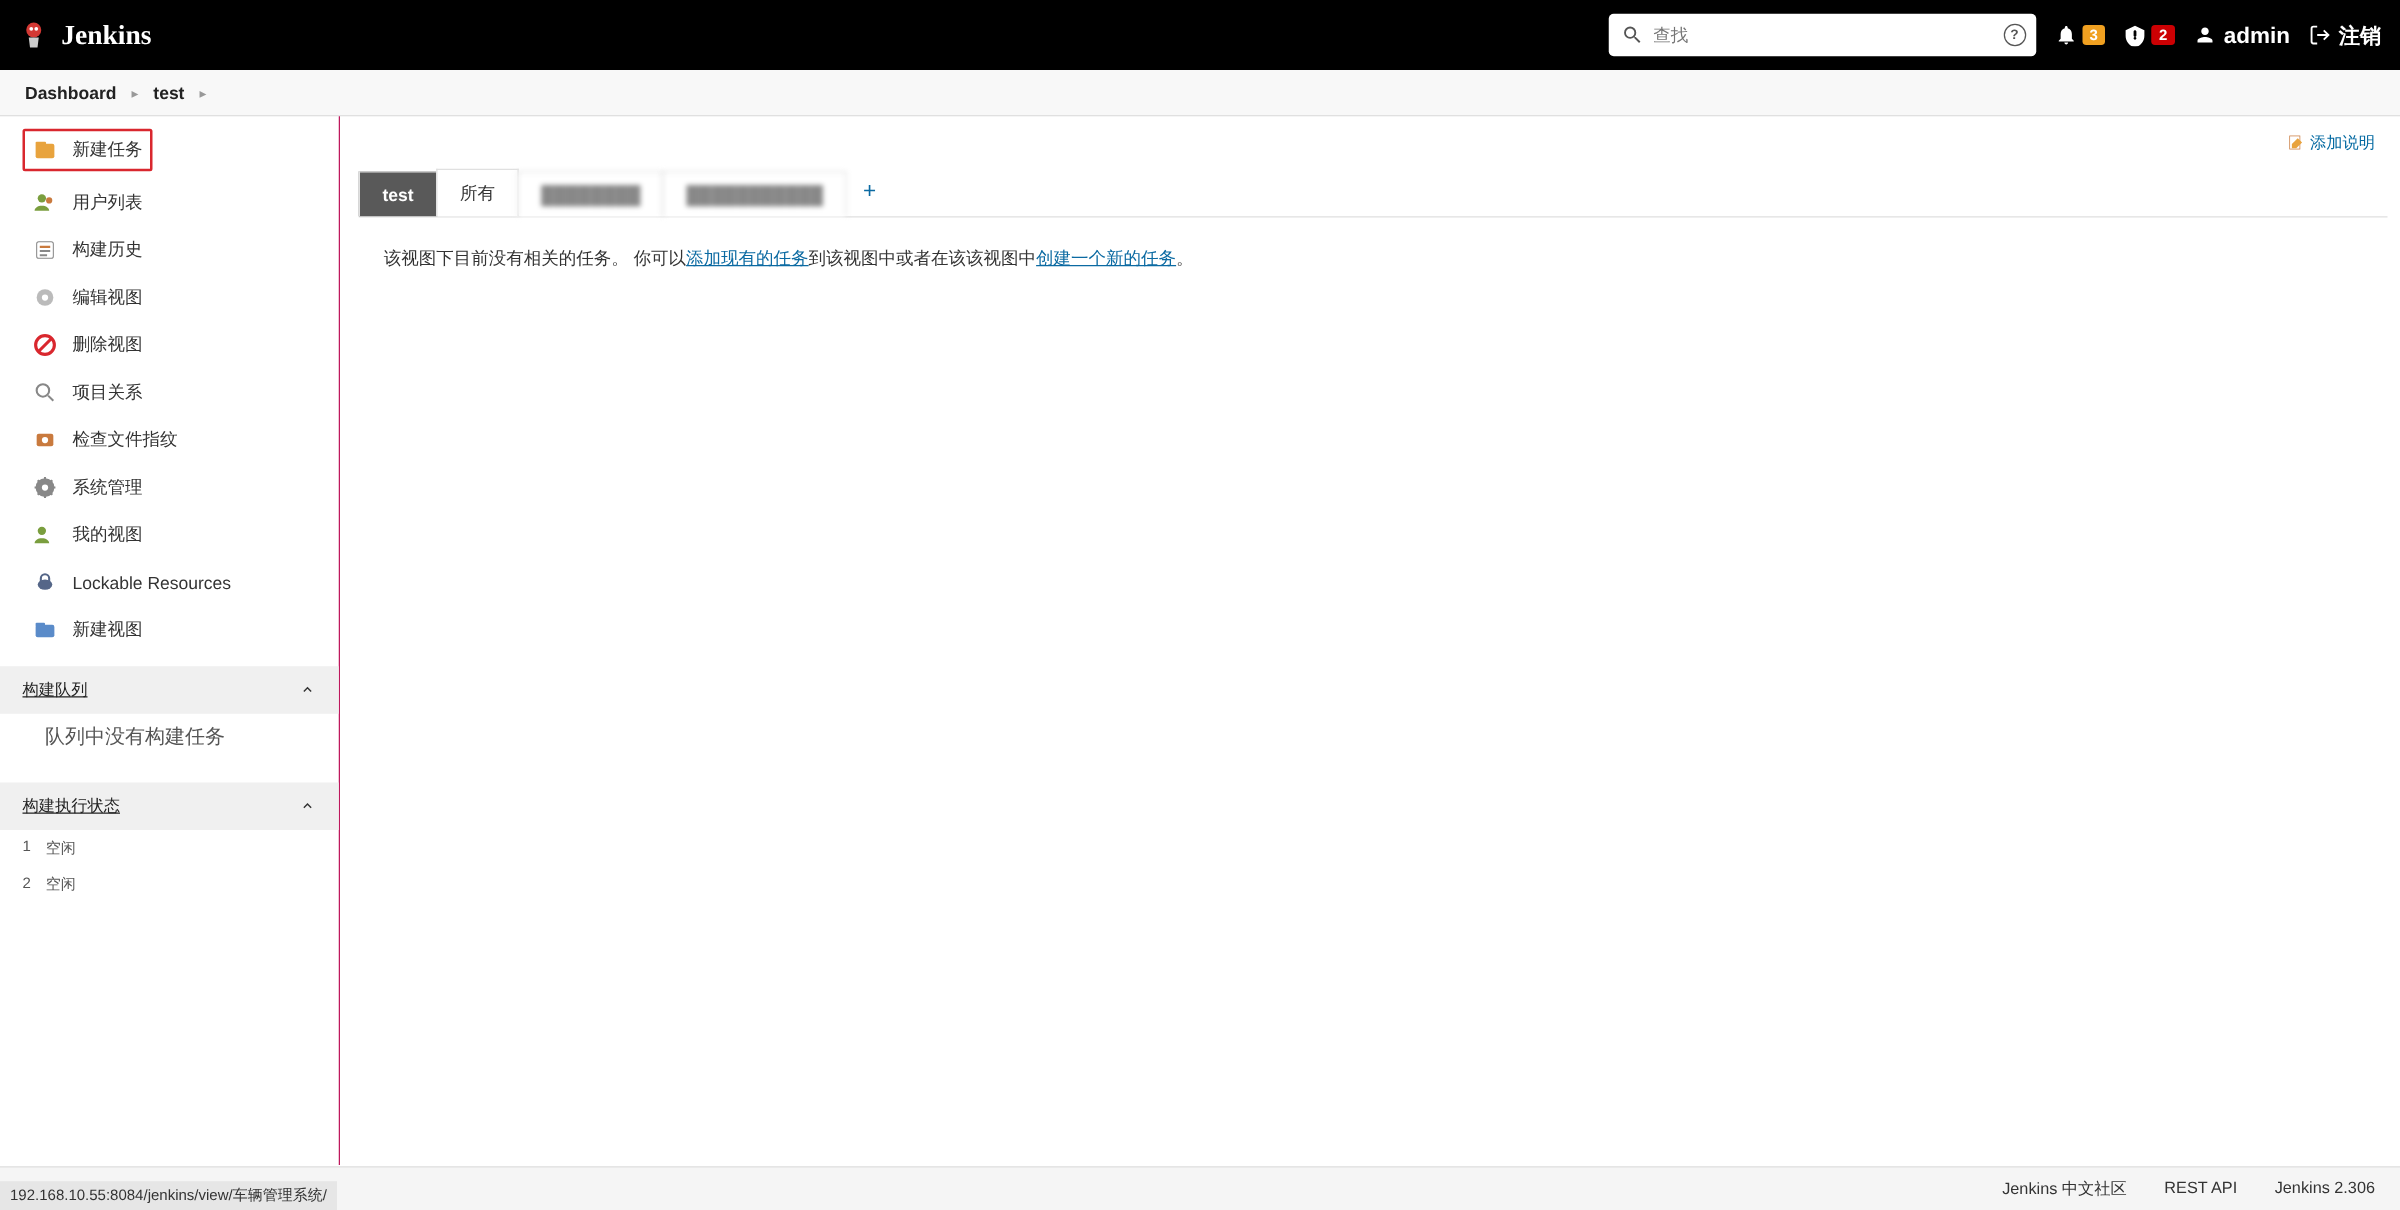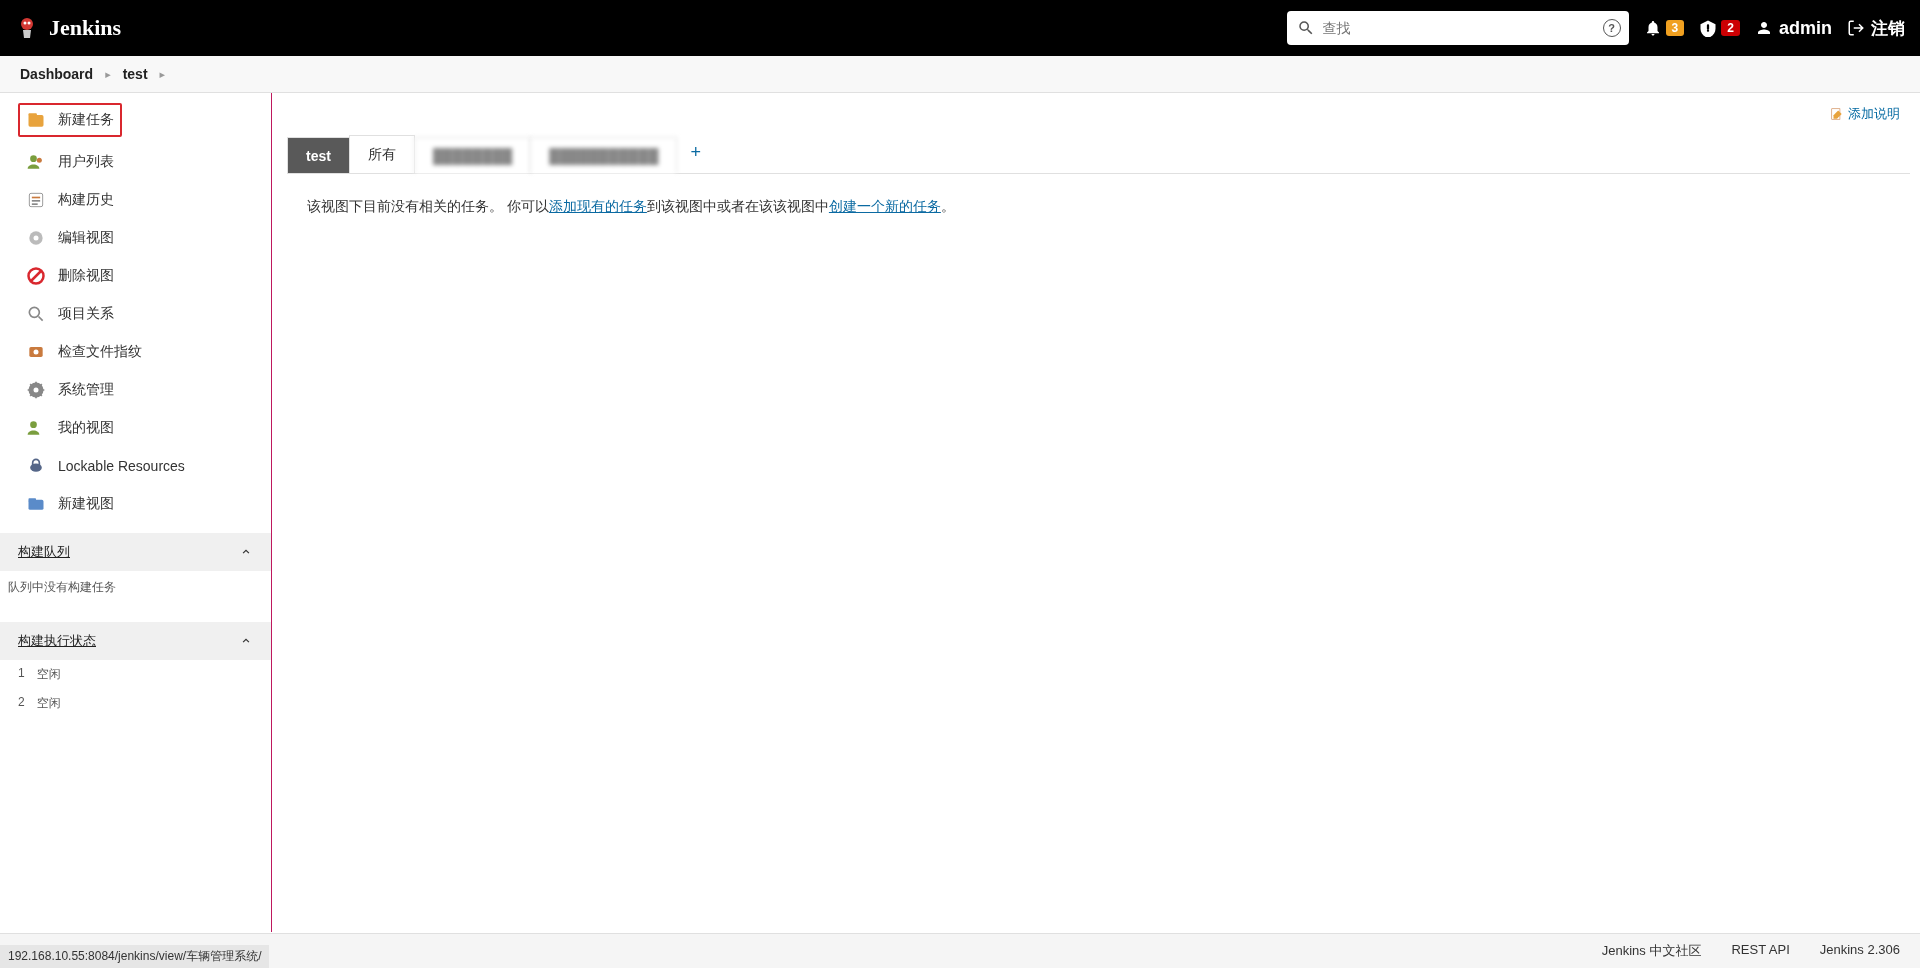--- a/index.html
+++ b/index.html
@@ -26,21 +26,21 @@
     .breadcrumb-sep { color: #999; font-size: 11px; }
     .body-wrap { display: flex; min-height: calc(100vh - 56px - 39px - 34px); }
     .sidebar { width: 272px; border-right: 1px solid #be185d; }
     .side-nav { padding: 10px 12px 10px 18px; }
     .side-item { display: flex; align-items: center; gap: 12px; padding: 9px 8px; cursor: pointer; font-size: 14px; }
     .side-item .icon-slot { width: 20px; height: 20px; display: flex; align-items: center; justify-content: center; }
     .highlighted { border: 2px solid #d9272e; border-radius: 2px; padding: 5px 6px; display: inline-flex; }
     .pane-header { background: #f0f0f0; padding: 10px 18px; display: flex; justify-content: space-between; align-items: center; font-size: 13px; cursor: pointer; }
     .pane-header .title { text-decoration: underline; color: #222; }
     .chevron-up { width: 14px; height: 14px; }
-    .pane-body { padding: 8px 8px; font-size: 12px; color: #555; }
+    .pane-body { padding: 8px 36px; font-size: 16px; color: #555; }
     .exec-row { padding: 6px 18px; font-size: 12px; display: flex; gap: 12px; color: #555; }
     .main { flex: 1; padding: 12px 10px 12px 15px; }
     .add-desc-row { text-align: right; padding: 0 10px 8px 0; }
     .add-desc-link { color: #0369a1; font-size: 13px; display: inline-flex; align-items: center; gap: 4px; }
     .tabs-wrap { display: flex; align-items: flex-end; border-bottom: 1px solid #e0e0e0; }
     .tab { padding: 10px 18px 9px; font-size: 14px; border: 1px solid #e0e0e0; border-bottom: none; margin-right: -1px; background: #f5f5f5; cursor: pointer; }
     .tab.active { background: #595959; color: #fff; font-weight: bold; }
     .tab.plain { background: #fff; }
     .tab.blur { filter: blur(2px); color: #888; }
     .tab-plus { padding: 10px 14px; color: #0b6aa2; font-size: 18px; cursor: pointer; }

